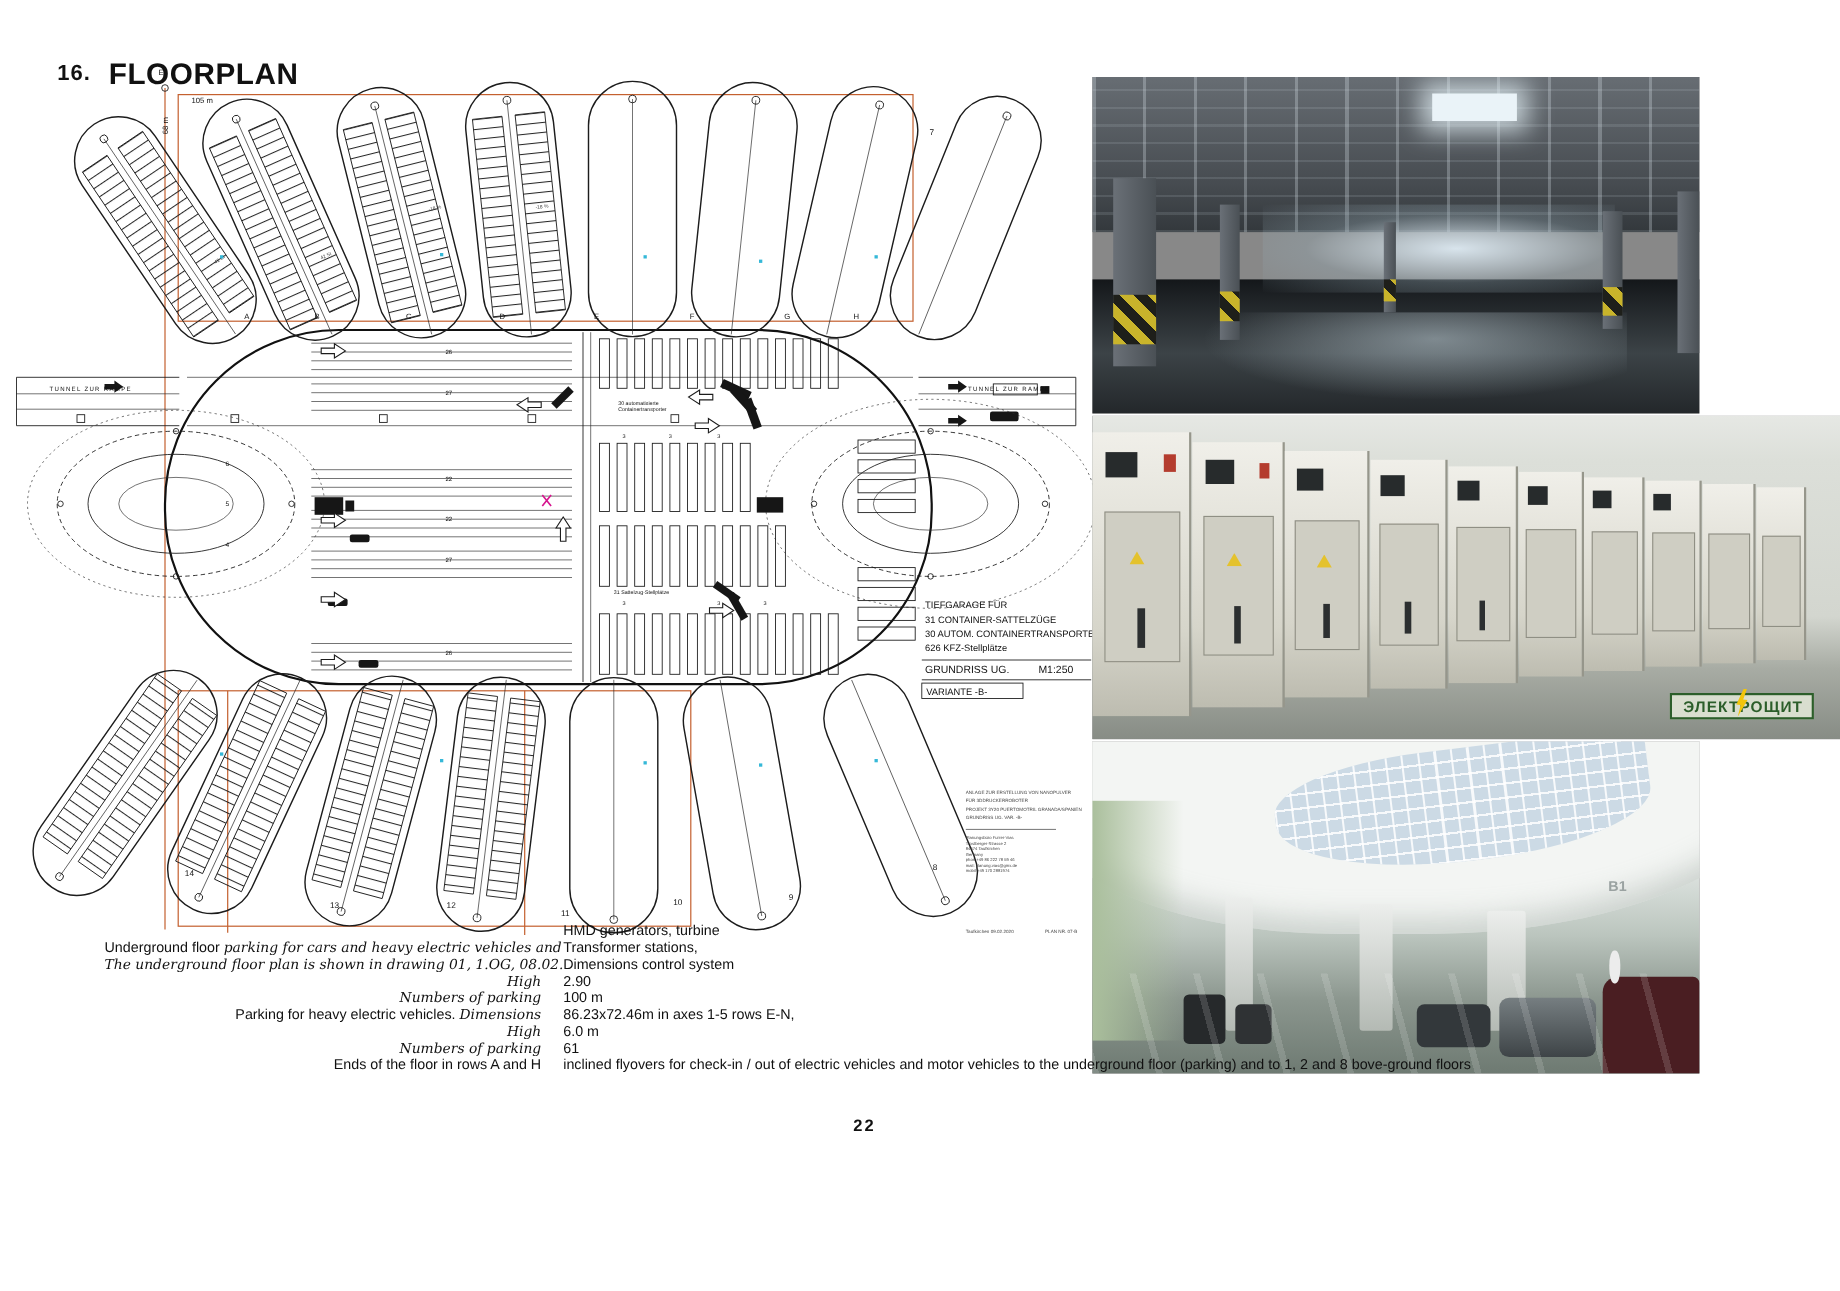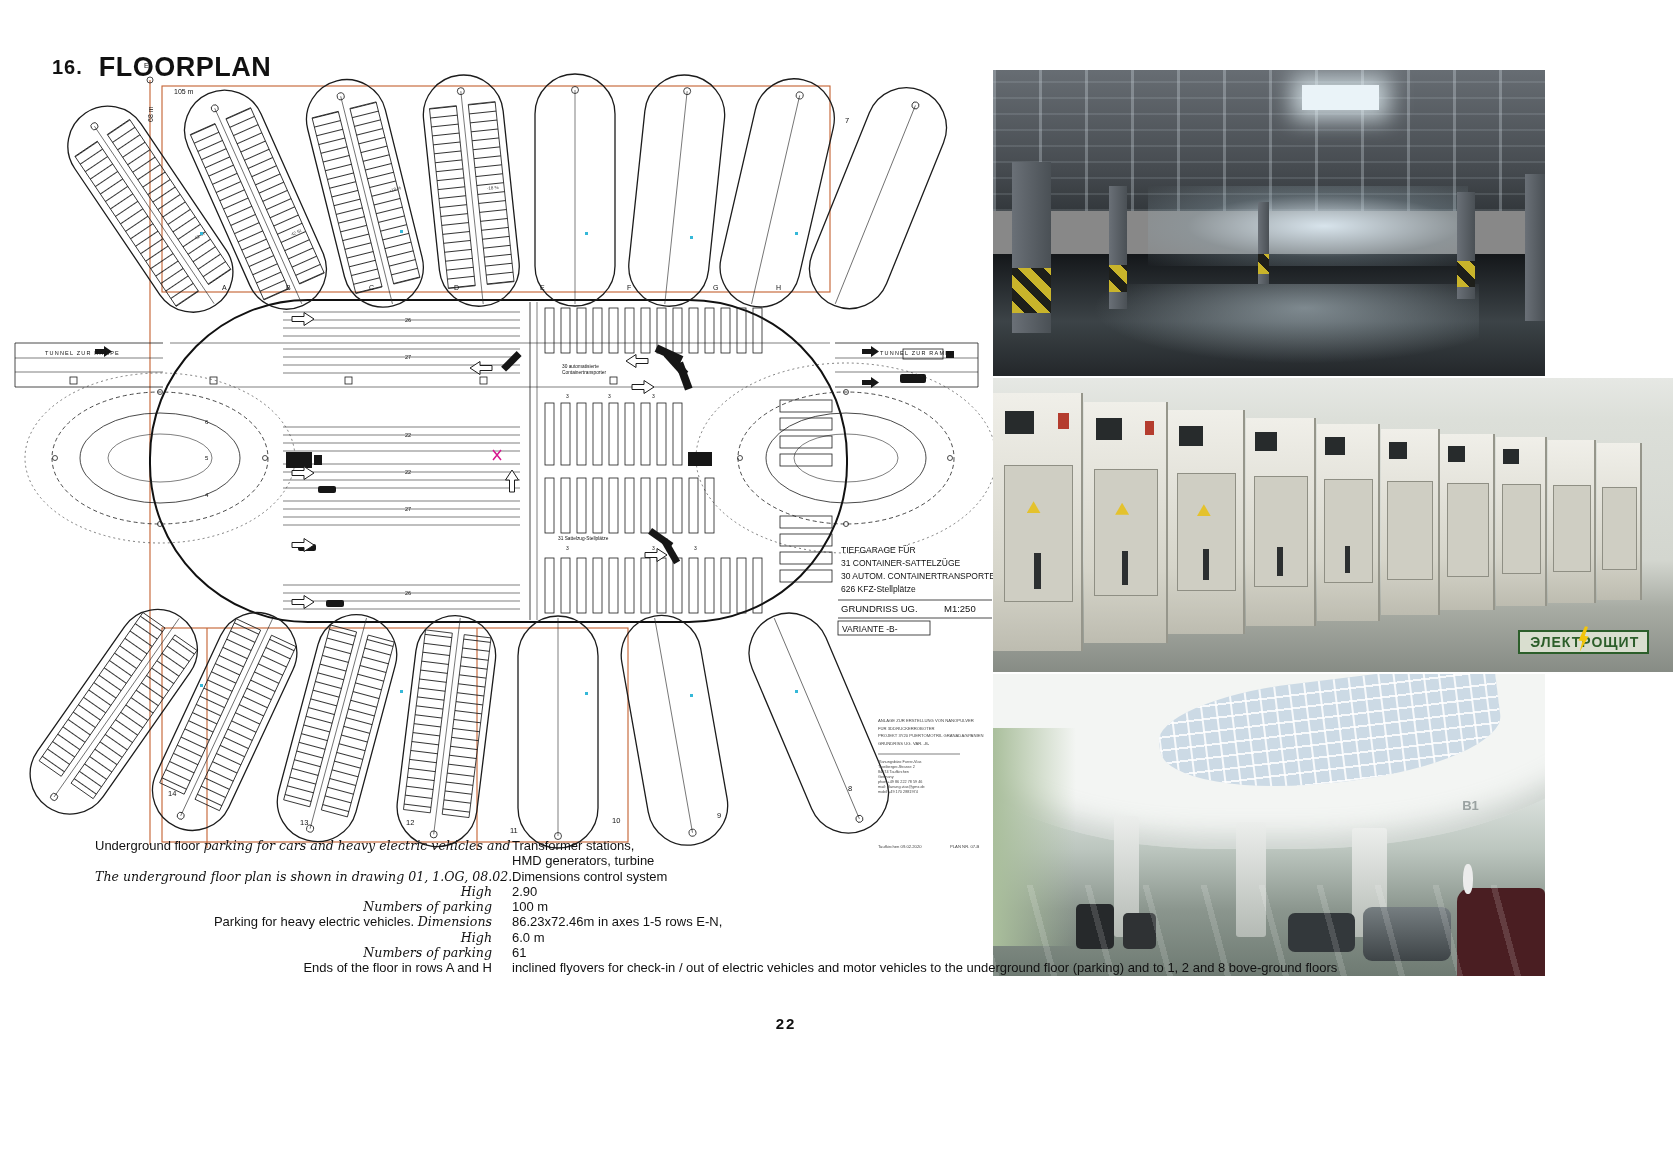--- a/index.html
+++ b/index.html
@@ -566,28 +566,28 @@
     <div class="car" style="right:17%;bottom:5%;width:16%;height:18%;background:linear-gradient(#767e81,#3e4447);border-radius:9px;"></div>
     <div class="car" style="right:34.5%;bottom:8%;width:12%;height:13%;background:#33383b;border-radius:7px;"></div>
     <div class="car" style="left:15%;bottom:9%;width:7%;height:15%;background:#26292b;border-radius:5px;"></div>
     <div class="car" style="left:23.5%;bottom:9%;width:6%;height:12%;background:#2f3234;border-radius:5px;"></div>
     <div class="car" style="right:13%;bottom:27%;width:1.8%;height:10%;background:#ececec;border-radius:45%;"></div>
     <div class="p3-floorlight"></div>
   </div>
 
   <div class="specs">
     <div class="spec-row">
+        <div class="spec-left"><span></span><span class="i"></span></div>
+        <div class="spec-right">HMD generators, turbine</div>
+      </div>
+    <div class="spec-row">
         <div class="spec-left"><span>Underground floor </span><span class="i">parking for cars and heavy electric vehicles and</span></div>
         <div class="spec-right">Transformer stations,</div>
       </div>
     <div class="spec-row">
-        <div class="spec-left"><span></span><span class="i"></span></div>
-        <div class="spec-right">HMD generators, turbine</div>
-      </div>
-    <div class="spec-row">
         <div class="spec-left"><span></span><span class="i">The underground floor plan is shown in drawing 01, 1.OG, 08.02.</span></div>
         <div class="spec-right">Dimensions control system</div>
       </div>
     <div class="spec-row">
         <div class="spec-left"><span></span><span class="i">High</span></div>
         <div class="spec-right">2.90</div>
       </div>
     <div class="spec-row">
         <div class="spec-left"><span></span><span class="i">Numbers of parking</span></div>
         <div class="spec-right">100 m</div>

